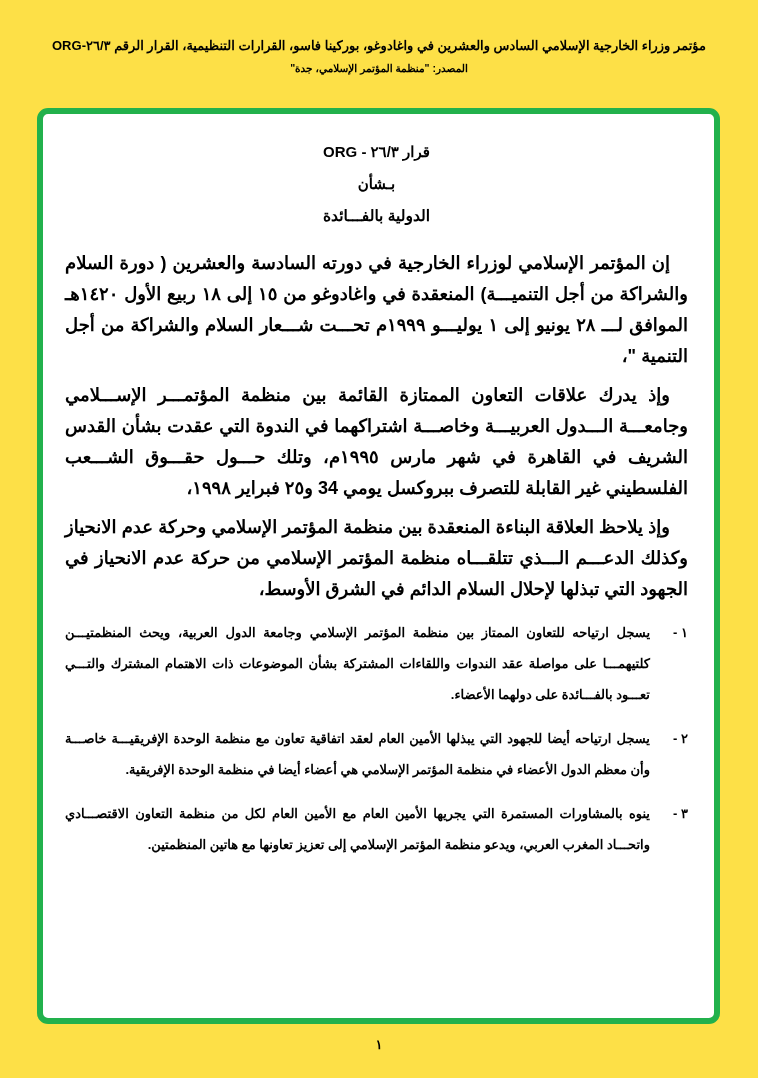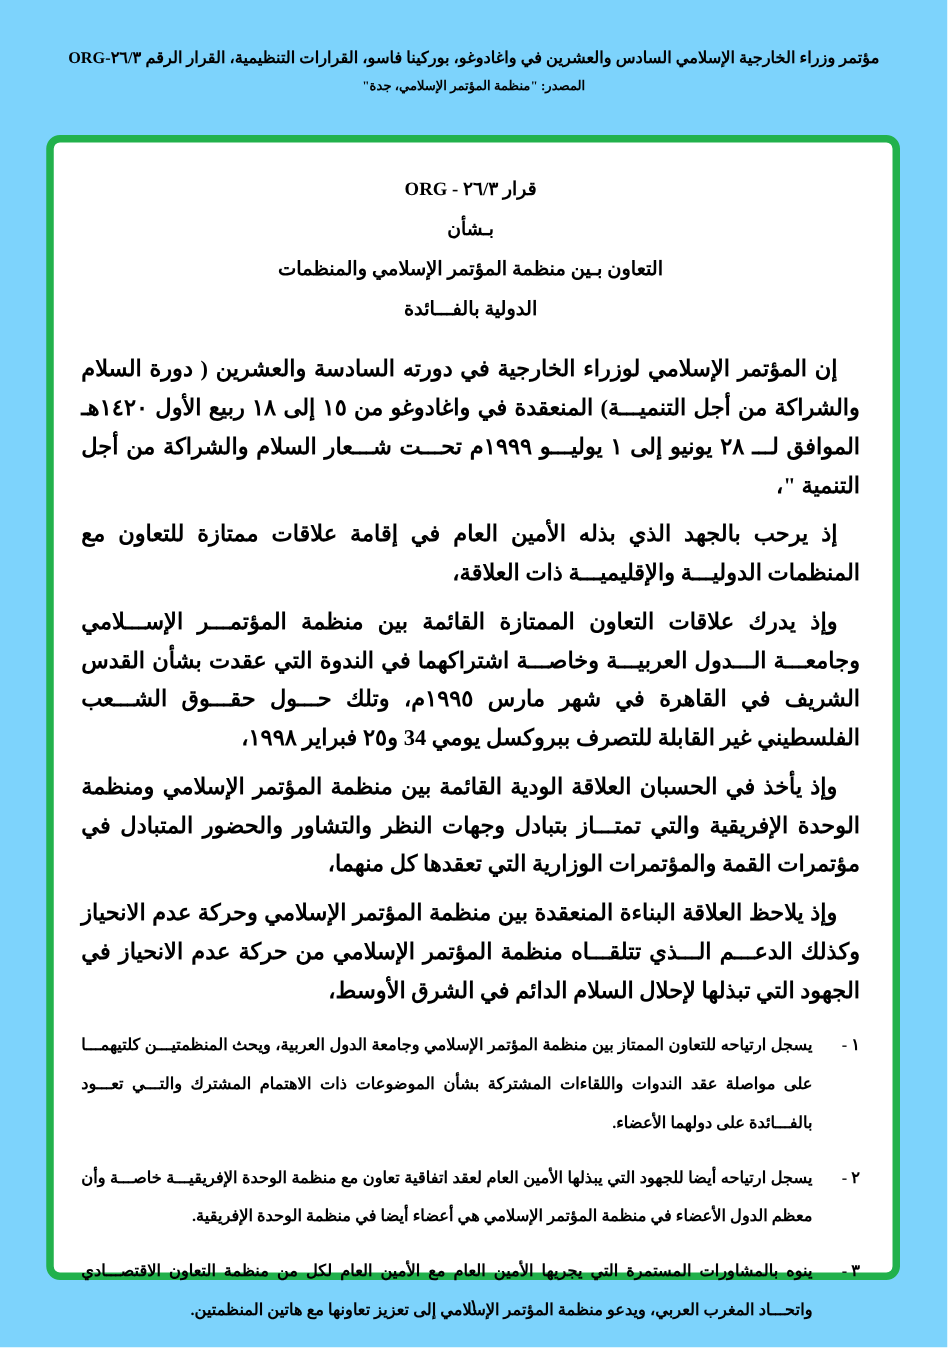--- a/index.html
+++ b/index.html
@@ -4,22 +4,22 @@
 <style>
   html, body {
     margin: 0;
     padding: 0;
     background: #ffffff;
   }
   .page {
     position: relative;
     width: 758px;
     height: 1078px;
-    background: #7dd3fc;
-    font-family: Liberation Serif, serif;
+    background: #fde047;
+    font-family: Liberation Sans, sans-serif;
     direction: rtl;
     color: #000000;
     overflow: hidden;
   }
   .doc-header {
     position: absolute;
     top: 36px;
     left: 0;
     right: 0;
     text-align: center;
@@ -101,28 +101,25 @@
     <div class="h1">مؤتمر وزراء الخارجية الإسلامي السادس والعشرين في واغادوغو، بوركينا فاسو، القرارات التنظيمية، القرار الرقم ٢٦/٣-ORG</div>
     <div class="h2">المصدر:  "منظمة المؤتمر الإسلامي، جدة"</div>
   </div>
 
   <div class="green-box">
     <div class="content">
 
       <div class="title-block">
         <div class="t1">قرار ٢٦/٣ - ORG</div>
         <div class="t2">بـشأن</div>
-        <div class="t3">التعاون بـين منظمة المؤتمر الإسلامي والمنظمات</div>
         <div class="t3">الدولية بالفـــائدة</div>
       </div>
 
       <p class="para">إن المؤتمر الإسلامي لوزراء الخارجية في دورته السادسة والعشرين ( دورة السلام والشراكة من أجل التنميـــة) المنعقدة في واغادوغو من ١٥ إلى ١٨ ربيع الأول ١٤٢٠هـ الموافق لـــ ٢٨ يونيو إلى ١ يوليـــو ١٩٩٩م تحـــت شـــعار السلام والشراكة من أجل التنمية "،</p>
-      <p class="para">إذ يرحب بالجهد الذي بذله الأمين العام  في إقامة علاقات ممتازة للتعاون مع المنظمات الدوليـــة والإقليميـــة ذات العلاقة،</p>
       <p class="para">وإذ يدرك علاقات التعاون الممتازة القائمة بين منظمة المؤتمـــر الإســـلامي وجامعـــة الـــدول العربيـــة وخاصـــة اشتراكهما في الندوة التي عقدت بشأن القدس الشريف في القاهرة في شهر مارس ١٩٩٥م، وتلك حـــول حقـــوق الشـــعب الفلسطيني غير القابلة للتصرف ببروكسل يومي 34 و٢٥ فبراير ١٩٩٨،</p>
-      <p class="para">وإذ يأخذ في الحسبان العلاقة الودية القائمة بين منظمة المؤتمر الإسلامي ومنظمة الوحدة الإفريقية والتي تمتـــاز بتبادل وجهات النظر والتشاور والحضور المتبادل في مؤتمرات القمة والمؤتمرات الوزارية التي تعقدها كل منهما،</p>
       <p class="para">وإذ يلاحظ العلاقة البناءة المنعقدة بين منظمة المؤتمر الإسلامي وحركة عدم الانحياز وكذلك الدعـــم الـــذي تتلقـــاه منظمة المؤتمر الإسلامي من حركة عدم الانحياز في الجهود التي تبذلها لإحلال السلام الدائم في الشرق الأوسط،</p>
 
       <div class="items">
         <div class="item">
           <span class="num">١ -</span>
           <span class="itxt">يسجل ارتياحه  للتعاون الممتاز بين منظمة المؤتمر الإسلامي وجامعة الدول العربية، ويحث المنظمتيـــن كلتيهمـــا على مواصلة عقد الندوات واللقاءات المشتركة بشأن الموضوعات ذات الاهتمام المشترك والتـــي تعـــود بالفـــائدة على دولهما الأعضاء.</span>
         </div>
         <div class="item">
           <span class="num">٢ -</span>
           <span class="itxt">يسجل ارتياحه أيضا للجهود التي يبذلها الأمين العام لعقد اتفاقية تعاون مع منظمة الوحدة الإفريقيـــة خاصـــة وأن معظم الدول الأعضاء في منظمة المؤتمر الإسلامي هي أعضاء أيضا في منظمة الوحدة الإفريقية.</span>

